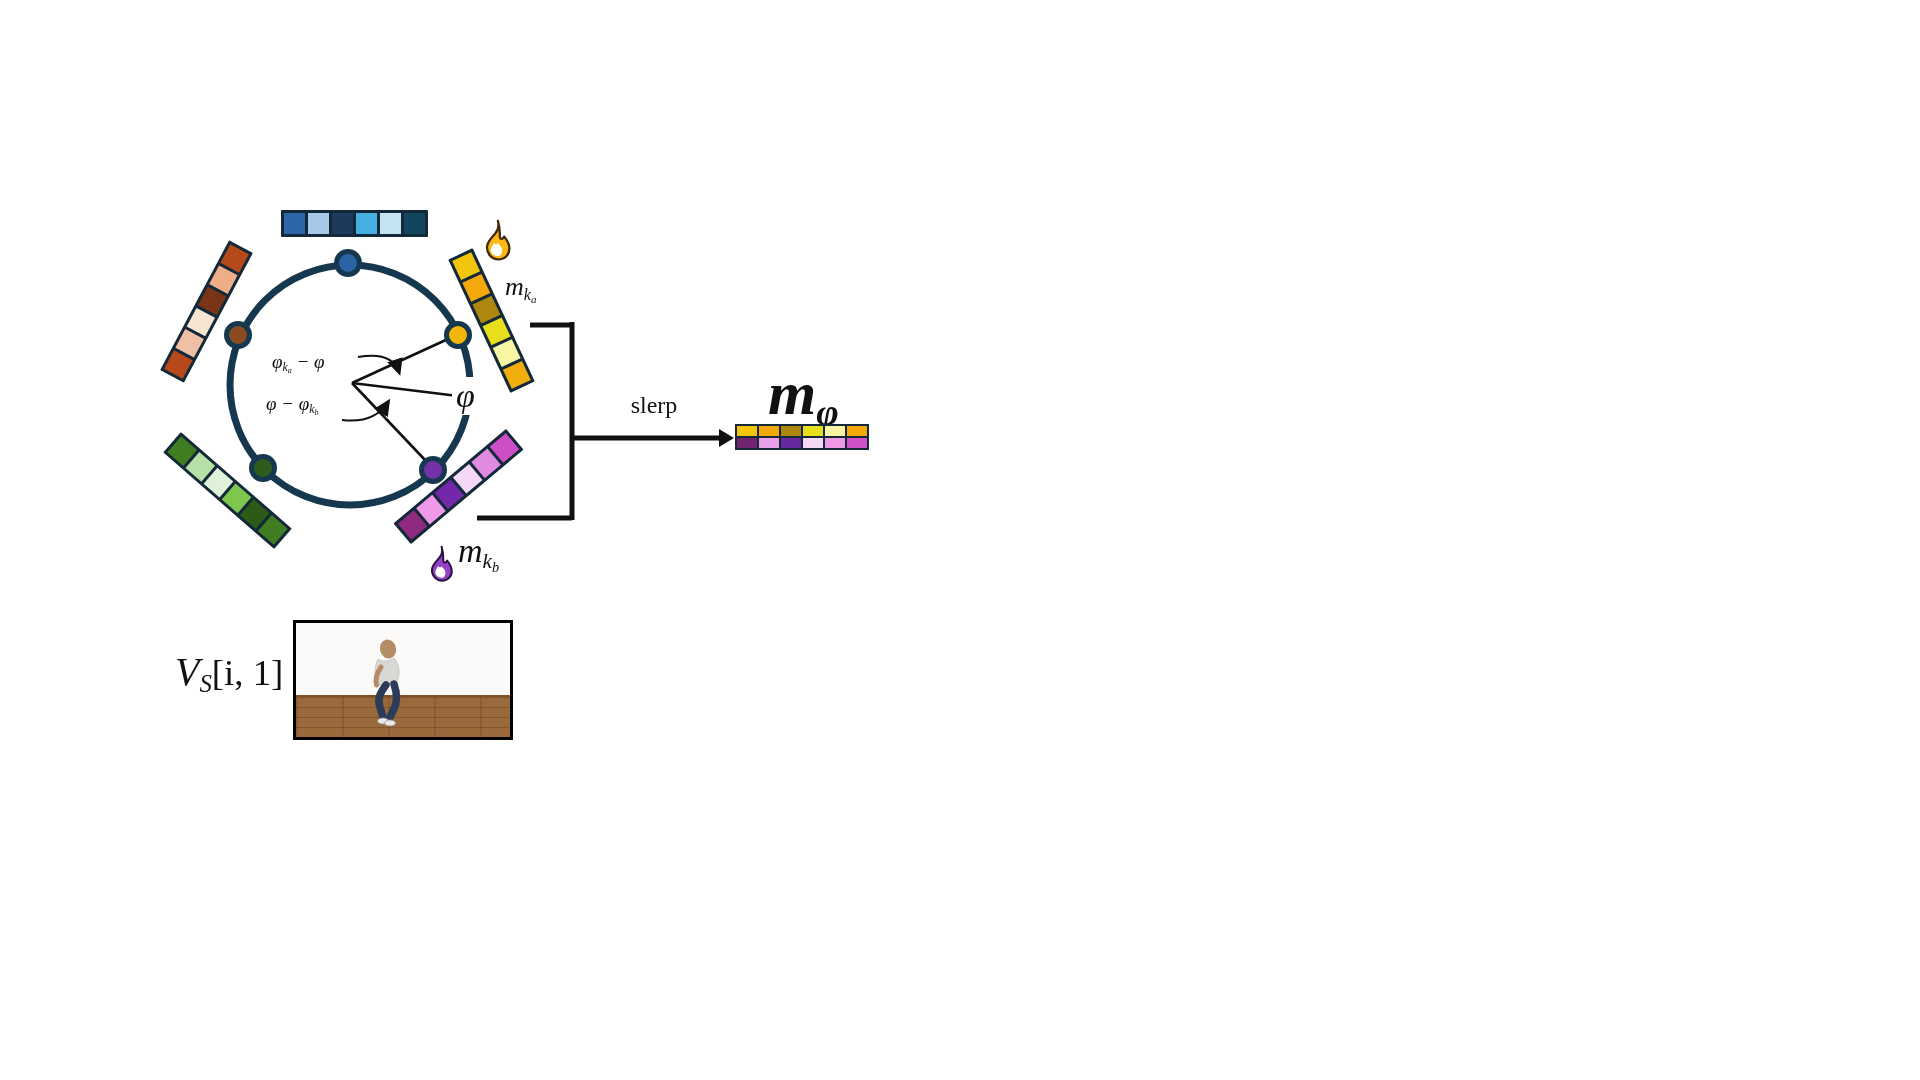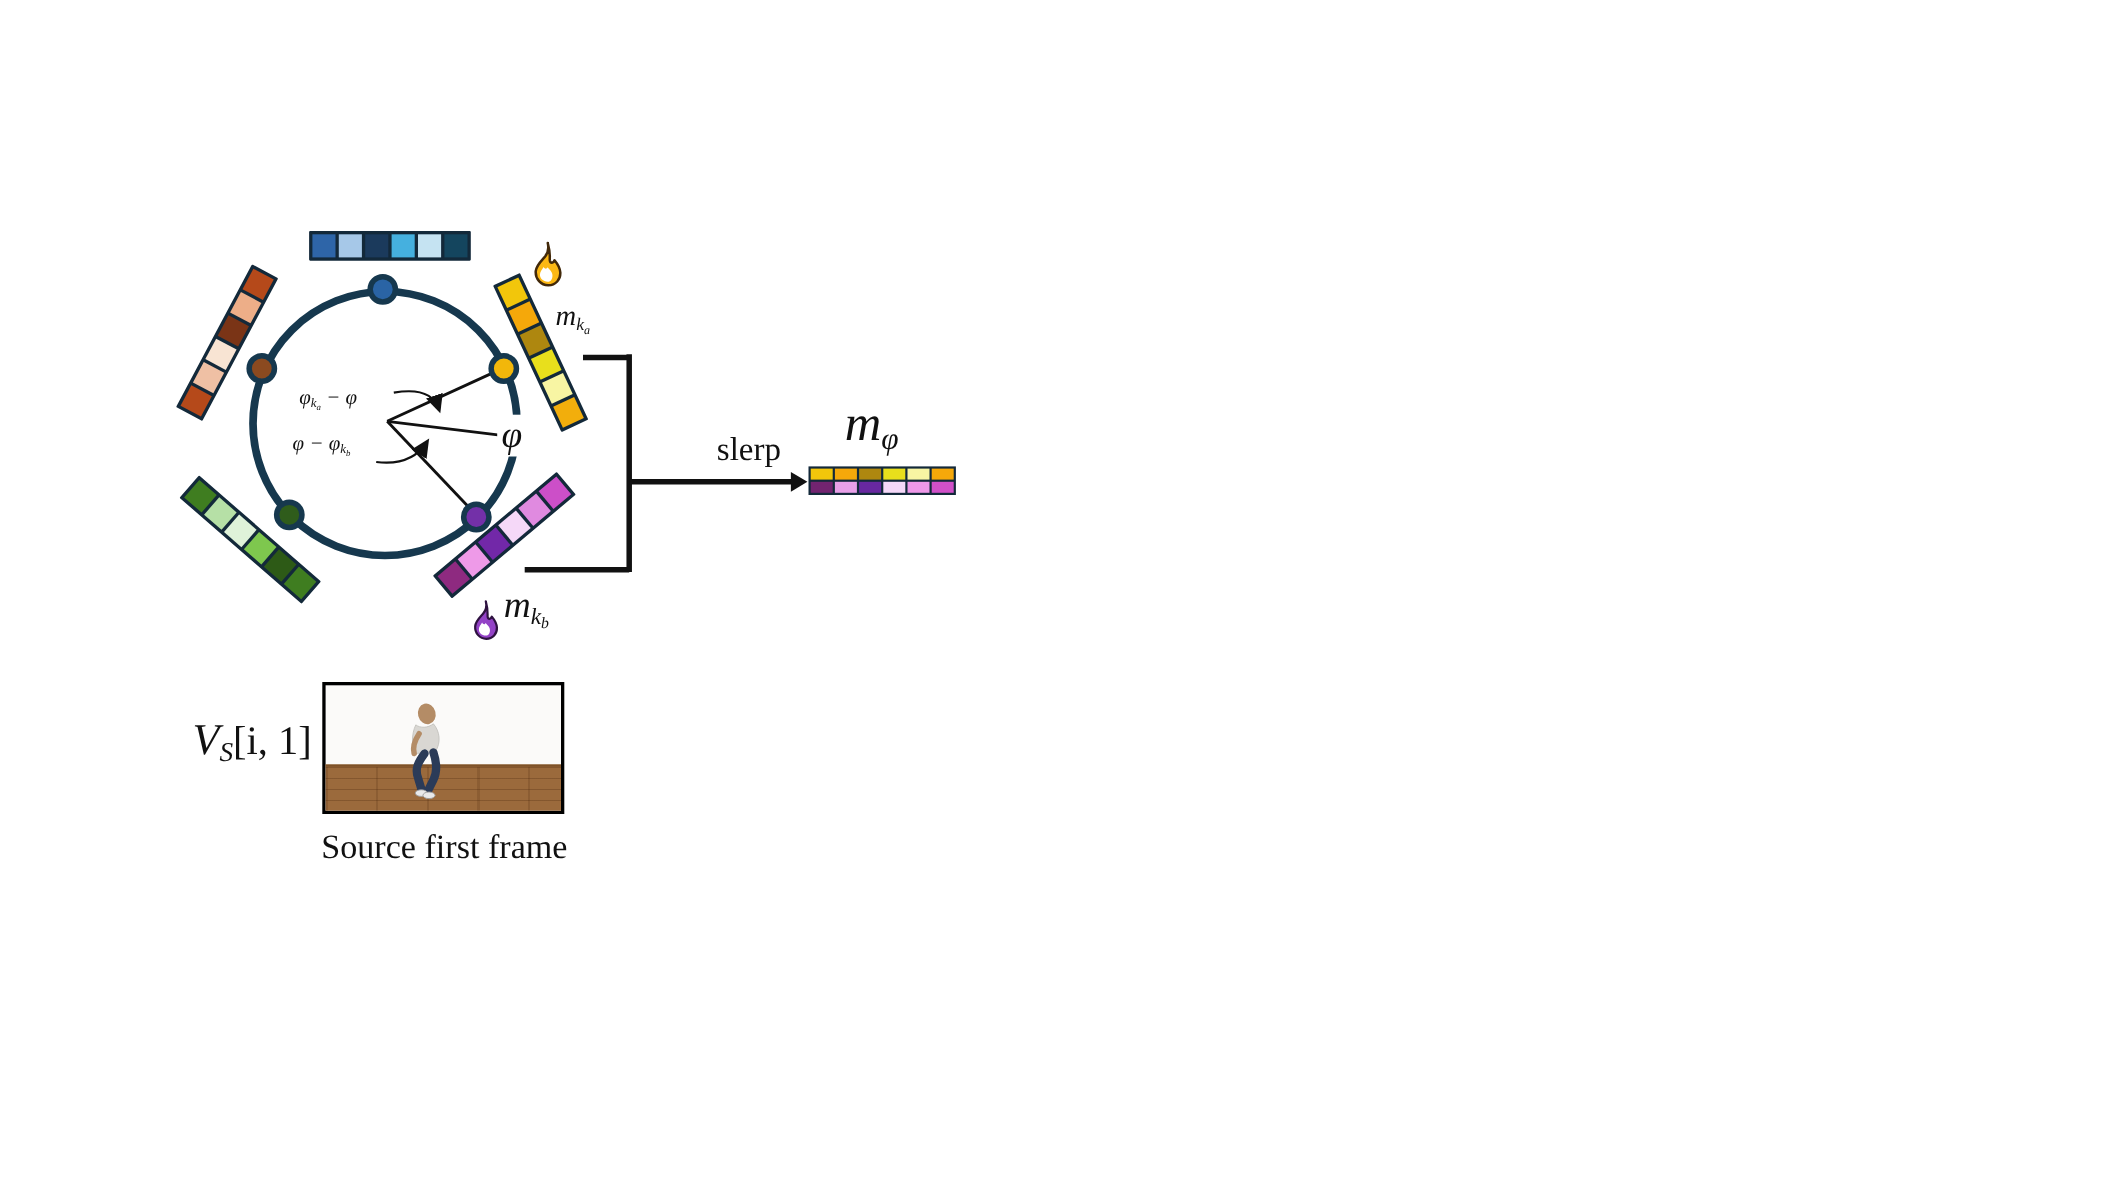--- a/index.html
+++ b/index.html
@@ -18,25 +18,25 @@
 
   
   .dot{position:absolute;width:18px;height:18px;border:5px solid #16384E;border-radius:50%;}
 
   
   .math{position:absolute;font-style:italic;font-family:"Liberation Serif",serif;}
   .sub{font-size:0.62em;vertical-align:-0.28em;}
   .subsub{font-size:0.68em;vertical-align:-0.3em;}
   .lbl-mka{left:505px;top:272px;font-size:26px;}
   .lbl-mkb{left:458px;top:532px;font-size:34px;text-align:center;}
-  .lbl-mphi{left:768px;top:358px;font-size:46px;font-weight:normal;}
+  .lbl-mphi{left:768px;top:358px;font-size:62px;font-weight:bold;}
   .lbl-phi{left:452px;top:377px;font-size:34px;background:#fff;padding:0 4px;}
   .lbl-angle-top{left:272px;top:351px;font-size:19px;}
   .lbl-angle-bottom{left:266px;top:393px;font-size:19px;}
-  .lbl-slerp{position:absolute;left:598px;top:392px;width:112px;text-align:right;font-size:30px;}
+  .lbl-slerp{position:absolute;left:598px;top:392px;width:112px;text-align:center;font-size:24px;}
   .lbl-vs{left:175px;top:648px;font-size:40px;}
   .lbl-vs .rest{font-style:normal;font-size:0.92em;}
   .caption{position:absolute;left:283px;top:752px;width:242px;text-align:center;font-size:31px;}
 
   
   .frame{position:absolute;left:293px;top:620px;width:220px;height:120px;border:3px solid #000;
          box-sizing:border-box;background:#FBFAF9;}
   .floor{position:absolute;left:0;right:0;bottom:0;height:40px;background-color:#9B6A3C;
          background-image:
            repeating-linear-gradient(180deg, rgba(70,35,10,.28) 0 1.5px, rgba(0,0,0,0) 1.5px 10px),
@@ -184,15 +184,14 @@
       <ellipse cx="32" cy="12" rx="8" ry="9.5" fill="#B48C66" transform="rotate(-14 32 12)"></ellipse>
       <path d="M22 22 C 18 30 18 42 22 48 L 40 46 C 45 38 44 28 38 21 C 33 25 26 25 22 22 Z" fill="#D9D7D3" stroke="#C2C0BC" stroke-width="0.8"></path>
       <path d="M25 30 C 21 36 19 42 20.5 48" fill="none" stroke="#B48C66" stroke-width="5" stroke-linecap="round"></path>
       <path d="M30 48 C 24 56 21 62 24 70 L 27 80" fill="none" stroke="#2B3B58" stroke-width="7.5" stroke-linecap="round"></path>
       <path d="M38 47 C 41 56 42 64 38 72 L 33 82" fill="none" stroke="#2B3B58" stroke-width="7.5" stroke-linecap="round"></path>
       <ellipse cx="27" cy="84" rx="5.5" ry="3" fill="#E9E9E9" stroke="#9A9A9A" stroke-width="0.8"></ellipse>
       <ellipse cx="34" cy="86" rx="5.5" ry="3" fill="#E9E9E9" stroke="#9A9A9A" stroke-width="0.8"></ellipse>
     </svg>
   </div>
 
-  <div class="caption">Source first frame</div>
 
 </div>
 
 </body></html>

